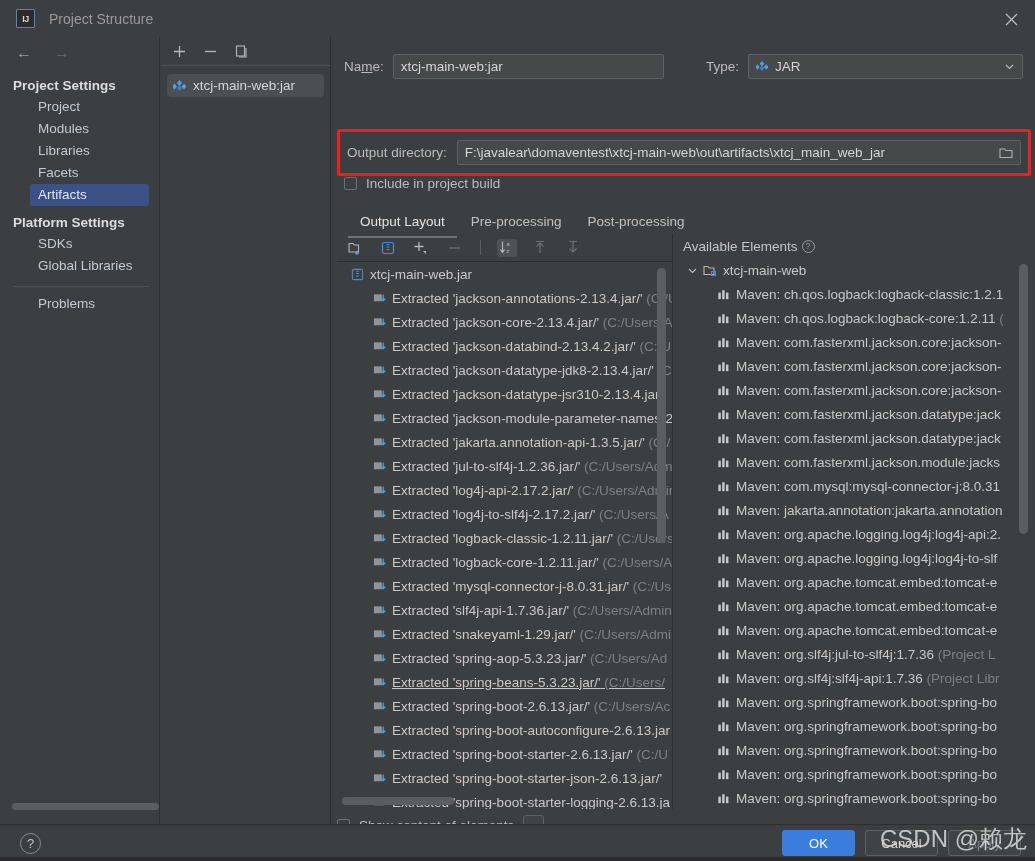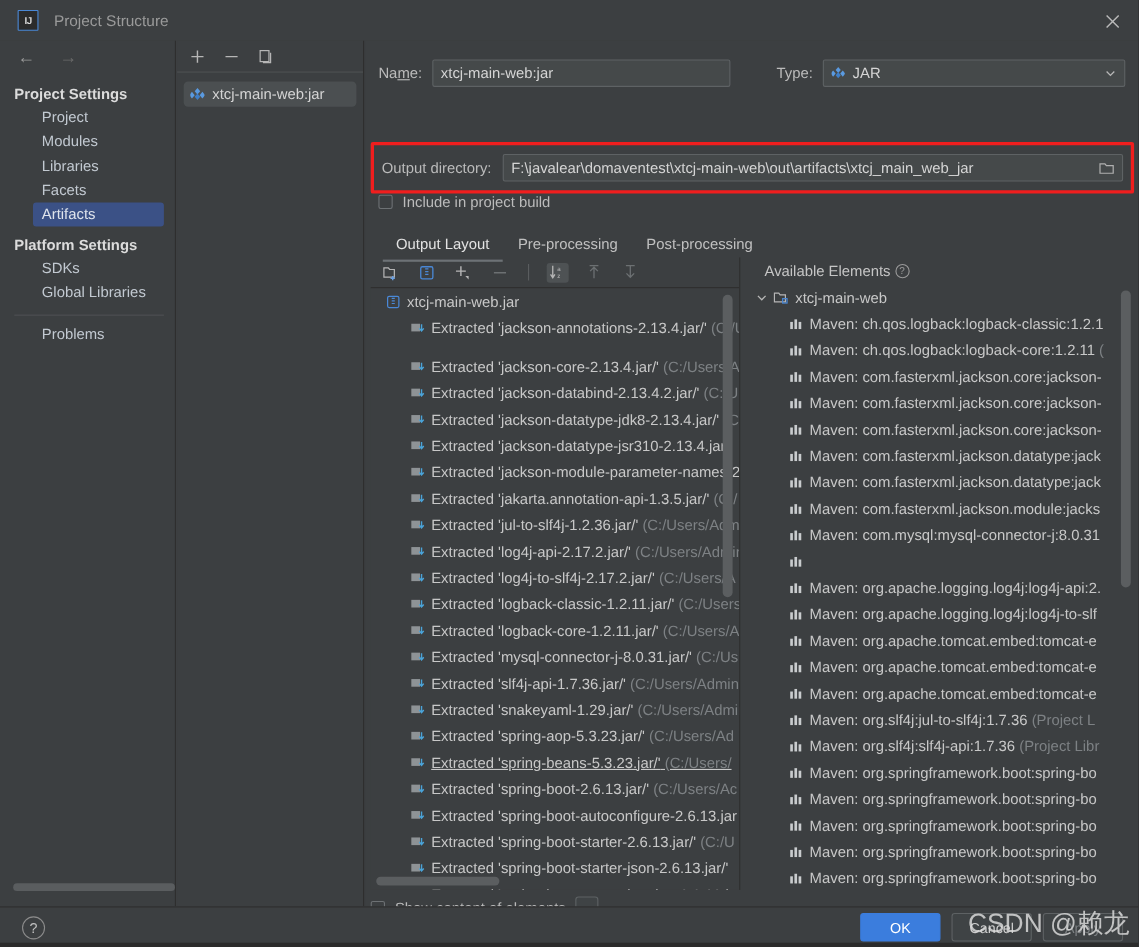--- a/index.html
+++ b/index.html
@@ -92,21 +92,21 @@
             justify-content:center; color:#b6b6b6; cursor:pointer; border-radius:3px; }
   .tb-btn.on { background:#4e5254; }
   .tb-btn.dim { color:#6c7072; }
 
   .tree { position:absolute; left:0; top:27px; right:0; bottom:0; background:#3c3f41;
           overflow:hidden; border-top:1px solid #2e2e2e; }
   .tnode { display:flex; align-items:center; height:24px; white-space:nowrap;
            font-size:13.5px; color:#c8c8c8; cursor:pointer; overflow:hidden; }
   .tnode .path { color:#7d8184; }
 
-  .avail-head { position:absolute; left:12px; top:0; height:24px; display:flex;
+  .avail-head { position:absolute; left:0; top:0; height:24px; display:flex;
                 align-items:center; gap:4px; padding-left:10px; color:#c5c5c5;
                 font-size:13.5px; }
   .qmark { width:13px; height:13px; border:1px solid #9a9a9a; border-radius:50%;
            font-size:9px; color:#9a9a9a; display:flex; align-items:center;
            justify-content:center; line-height:1; cursor:pointer; }
   .rtree { position:absolute; left:0; top:24px; right:0; bottom:0; overflow:hidden; }
 
   .vbar { position:absolute; width:9px; background:#5b5e60; border-radius:5px; }
   .hbar { position:absolute; height:8px; background:#5b5e60; border-radius:5px; }
 
@@ -320,21 +320,21 @@
             <div class="tnode" style="padding-left:36px;">
               <span class="ic" style="margin-right:6px;">
                 <svg width="13" height="13" viewBox="0 0 14 14">
                   <rect x="1" y="2.5" width="8.5" height="7.5" fill="#8e9396"></rect>
                   <path d="M11 3 V9 M8.8 7 L11 9.5 L13.2 7" stroke="#4aa3d8" stroke-width="1.4" fill="none"></path>
                 </svg>
               </span>
               <span>Extracted 'jackson-annotations-2.13.4.jar/'</span>
               <span class="path">&nbsp;(C:/U</span>
             </div>
-            <div class="tnode" style="padding-left:36px;margin-top:11px;">
+            <div class="tnode" style="padding-left:36px;">
               <span class="ic" style="margin-right:6px;">
                 <svg width="13" height="13" viewBox="0 0 14 14">
                   <rect x="1" y="2.5" width="8.5" height="7.5" fill="#8e9396"></rect>
                   <path d="M11 3 V9 M8.8 7 L11 9.5 L13.2 7" stroke="#4aa3d8" stroke-width="1.4" fill="none"></path>
                 </svg>
               </span>
               <span>Extracted 'jackson-core-2.13.4.jar/'</span>
               <span class="path">&nbsp;(C:/Users/A</span>
             </div>
             <div class="tnode" style="padding-left:36px;">
@@ -649,20 +649,21 @@
               <span>Maven: com.mysql:mysql-connector-j:8.0.31</span>
             </div>
             <div class="tnode" style="padding-left:44px;">
               <span class="ic" style="margin-right:6px;">
                 <svg width="13" height="13" viewBox="0 0 14 14">
                   <rect x="1.5" y="5" width="2.6" height="7" fill="#c9ccce"></rect>
                   <rect x="5.6" y="2.5" width="2.6" height="9.5" fill="#c9ccce"></rect>
                   <rect x="9.7" y="5" width="2.6" height="7" fill="#c9ccce"></rect>
                 </svg>
               </span>
+              <span>Maven: jakarta.annotation:jakarta.annotation</span>
             </div>
             <div class="tnode" style="padding-left:44px;">
               <span class="ic" style="margin-right:6px;">
                 <svg width="13" height="13" viewBox="0 0 14 14">
                   <rect x="1.5" y="5" width="2.6" height="7" fill="#c9ccce"></rect>
                   <rect x="5.6" y="2.5" width="2.6" height="9.5" fill="#c9ccce"></rect>
                   <rect x="9.7" y="5" width="2.6" height="7" fill="#c9ccce"></rect>
                 </svg>
               </span>
               <span>Maven: org.apache.logging.log4j:log4j-api:2.</span>

